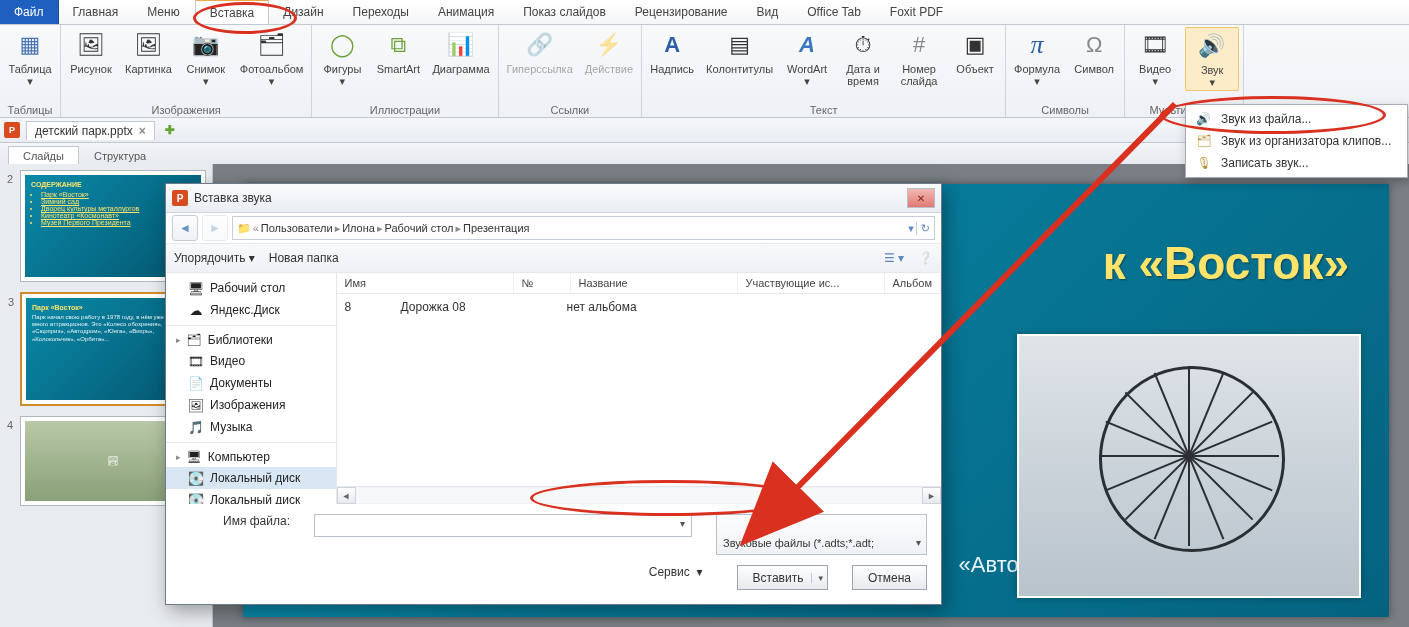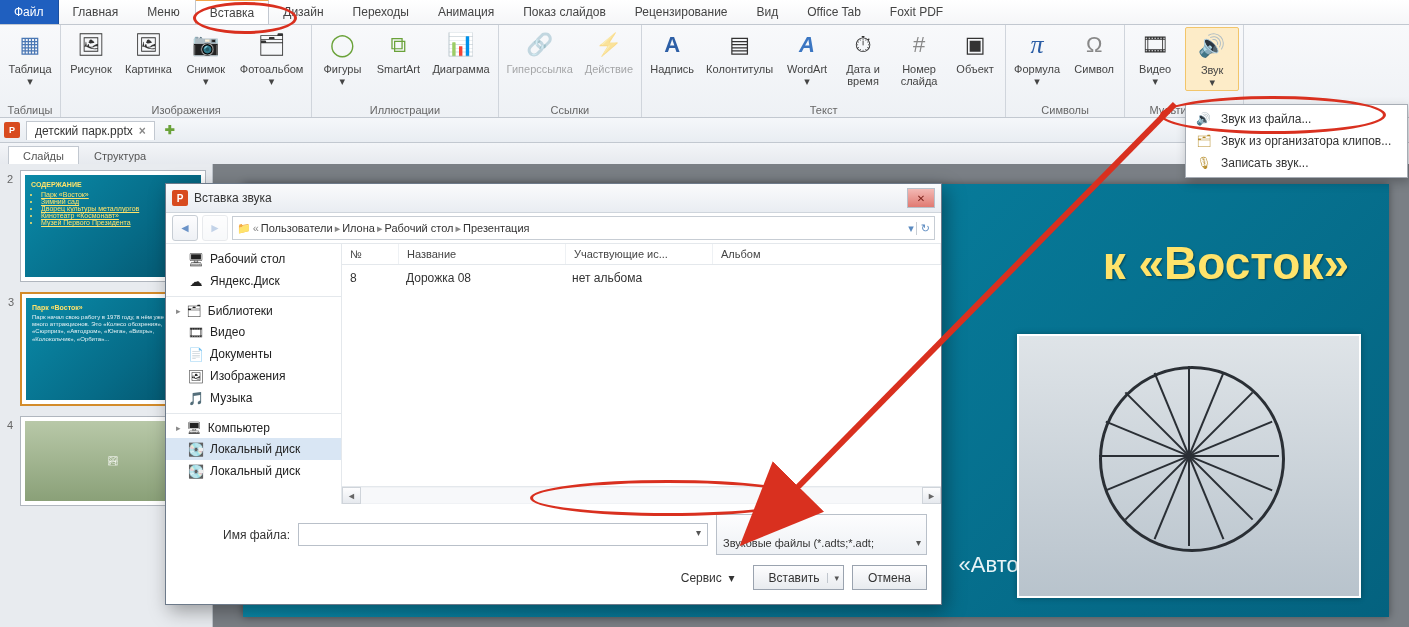--- a/index.html
+++ b/index.html
@@ -66,21 +66,21 @@
 .file-head{display:flex;border-bottom:1px solid #e4e8ec;font-size:11px;color:#444}
 .file-head div{padding:4px 8px;border-right:1px solid #eef1f4}
 .col-name{width:160px}.col-num{width:40px}.col-title{width:150px}.col-artist{width:130px}.col-album{flex:1}
 .file-row{display:flex;font-size:12px;color:#333}
 .file-row div{padding:6px 8px}
 .file-row .fico{color:#5a8ac0;margin-right:4px}
 .dlg-scroll{height:17px;background:#f0f2f5;border-top:1px solid #e4e8ec;display:flex;align-items:center}
 .dlg-scroll .sarr{width:17px;height:15px;background:linear-gradient(#fdfdfe,#e6e9ee);border:1px solid #cfd4da;display:flex;align-items:center;justify-content:center;font-size:9px;color:#666}
 .dlg-scroll .strack{flex:1;height:15px;background:#f7f8fa}
 .dlg-bottom{padding:10px 14px 14px;display:flex;flex-direction:column;gap:10px}
-.row{display:flex;align-items:center;gap:8px}
+.row{display:flex;gap:24px}
 .row .lbl{width:110px;text-align:right;color:#333}
 .fn-input{flex:1;height:21px;border:1px solid #b9c0c9;background:#fff}
 .combo{height:23px;border:1px solid #b9c0c9;background:linear-gradient(#fdfdfe,#eef1f5);padding:16px 18px 0 6px;display:flex;align-items:center;font-size:11px;position:relative;min-width:185px}
 .combo::after{content:"▾";position:absolute;right:5px;color:#555;font-size:10px}
 .btn{height:23px;border:1px solid #9aa3af;background:linear-gradient(#fdfdfe,#e8ebef);padding:0 15px;display:flex;align-items:center;font-size:12px}
 .btn.split{padding-right:4px}
 .btn.split .sarr{border-left:1px solid #c0c6cd;margin-left:8px;padding-left:6px;font-size:9px;color:#555}
 
 .sound-menu{position:absolute;left:1185px;top:104px;width:215px;background:#fff;border:1px solid #a7adb5;box-shadow:2px 4px 10px rgba(0,0,0,.25);padding:3px}
 .sound-menu .mi{display:flex;align-items:center;gap:8px;padding:4px 6px;font-size:12px}
@@ -344,20 +344,27 @@
         <span class="sep">▸</span>
       <span>Илона</span>
         <span class="sep">▸</span>
       <span>Рабочий стол</span>
         <span class="sep">▸</span>
       <span>Презентация</span>
       <span style="margin-left:auto;color:#5a8ac0">▾</span>
       <span style="border-left:1px solid #c7cdd4;padding-left:4px;color:#5a8ac0">↻</span>
     </div>
   </div>
+  <div class="dlg-toolbar">
+    <span>Упорядочить ▾</span>
+    <span>Новая папка</span>
+    <div class="spacer"></div>
+    <span class="tico">☰ ▾</span>
+    <span class="tico">❔</span>
+  </div>
   <div class="dlg-body">
     <div class="dlg-side">
       <div class="side-item">
           <span class="sico">🖥</span>
           <span>Рабочий стол</span>
         </div>
       <div class="side-item">
           <span class="sico">☁</span>
           <span>Яндекс.Диск</span>
         </div>
@@ -393,20 +400,21 @@
           <span class="sico">💽</span>
           <span>Локальный диск</span>
         </div>
       <div class="side-item">
           <span class="sico">💽</span>
           <span>Локальный диск</span>
         </div>
     </div>
     <div class="dlg-files">
       <div class="file-head">
+        <div class="col-name">Имя</div>
         <div class="col-num">№</div>
         <div class="col-title">Название</div>
         <div class="col-artist">Участвующие ис...</div>
         <div class="col-album">Альбом</div>
       </div>
       <div class="file-row">
         <div class="col-num">8</div>
         <div class="col-title">Дорожка 08</div>
         <div class="col-album">нет альбома</div>
       </div>

